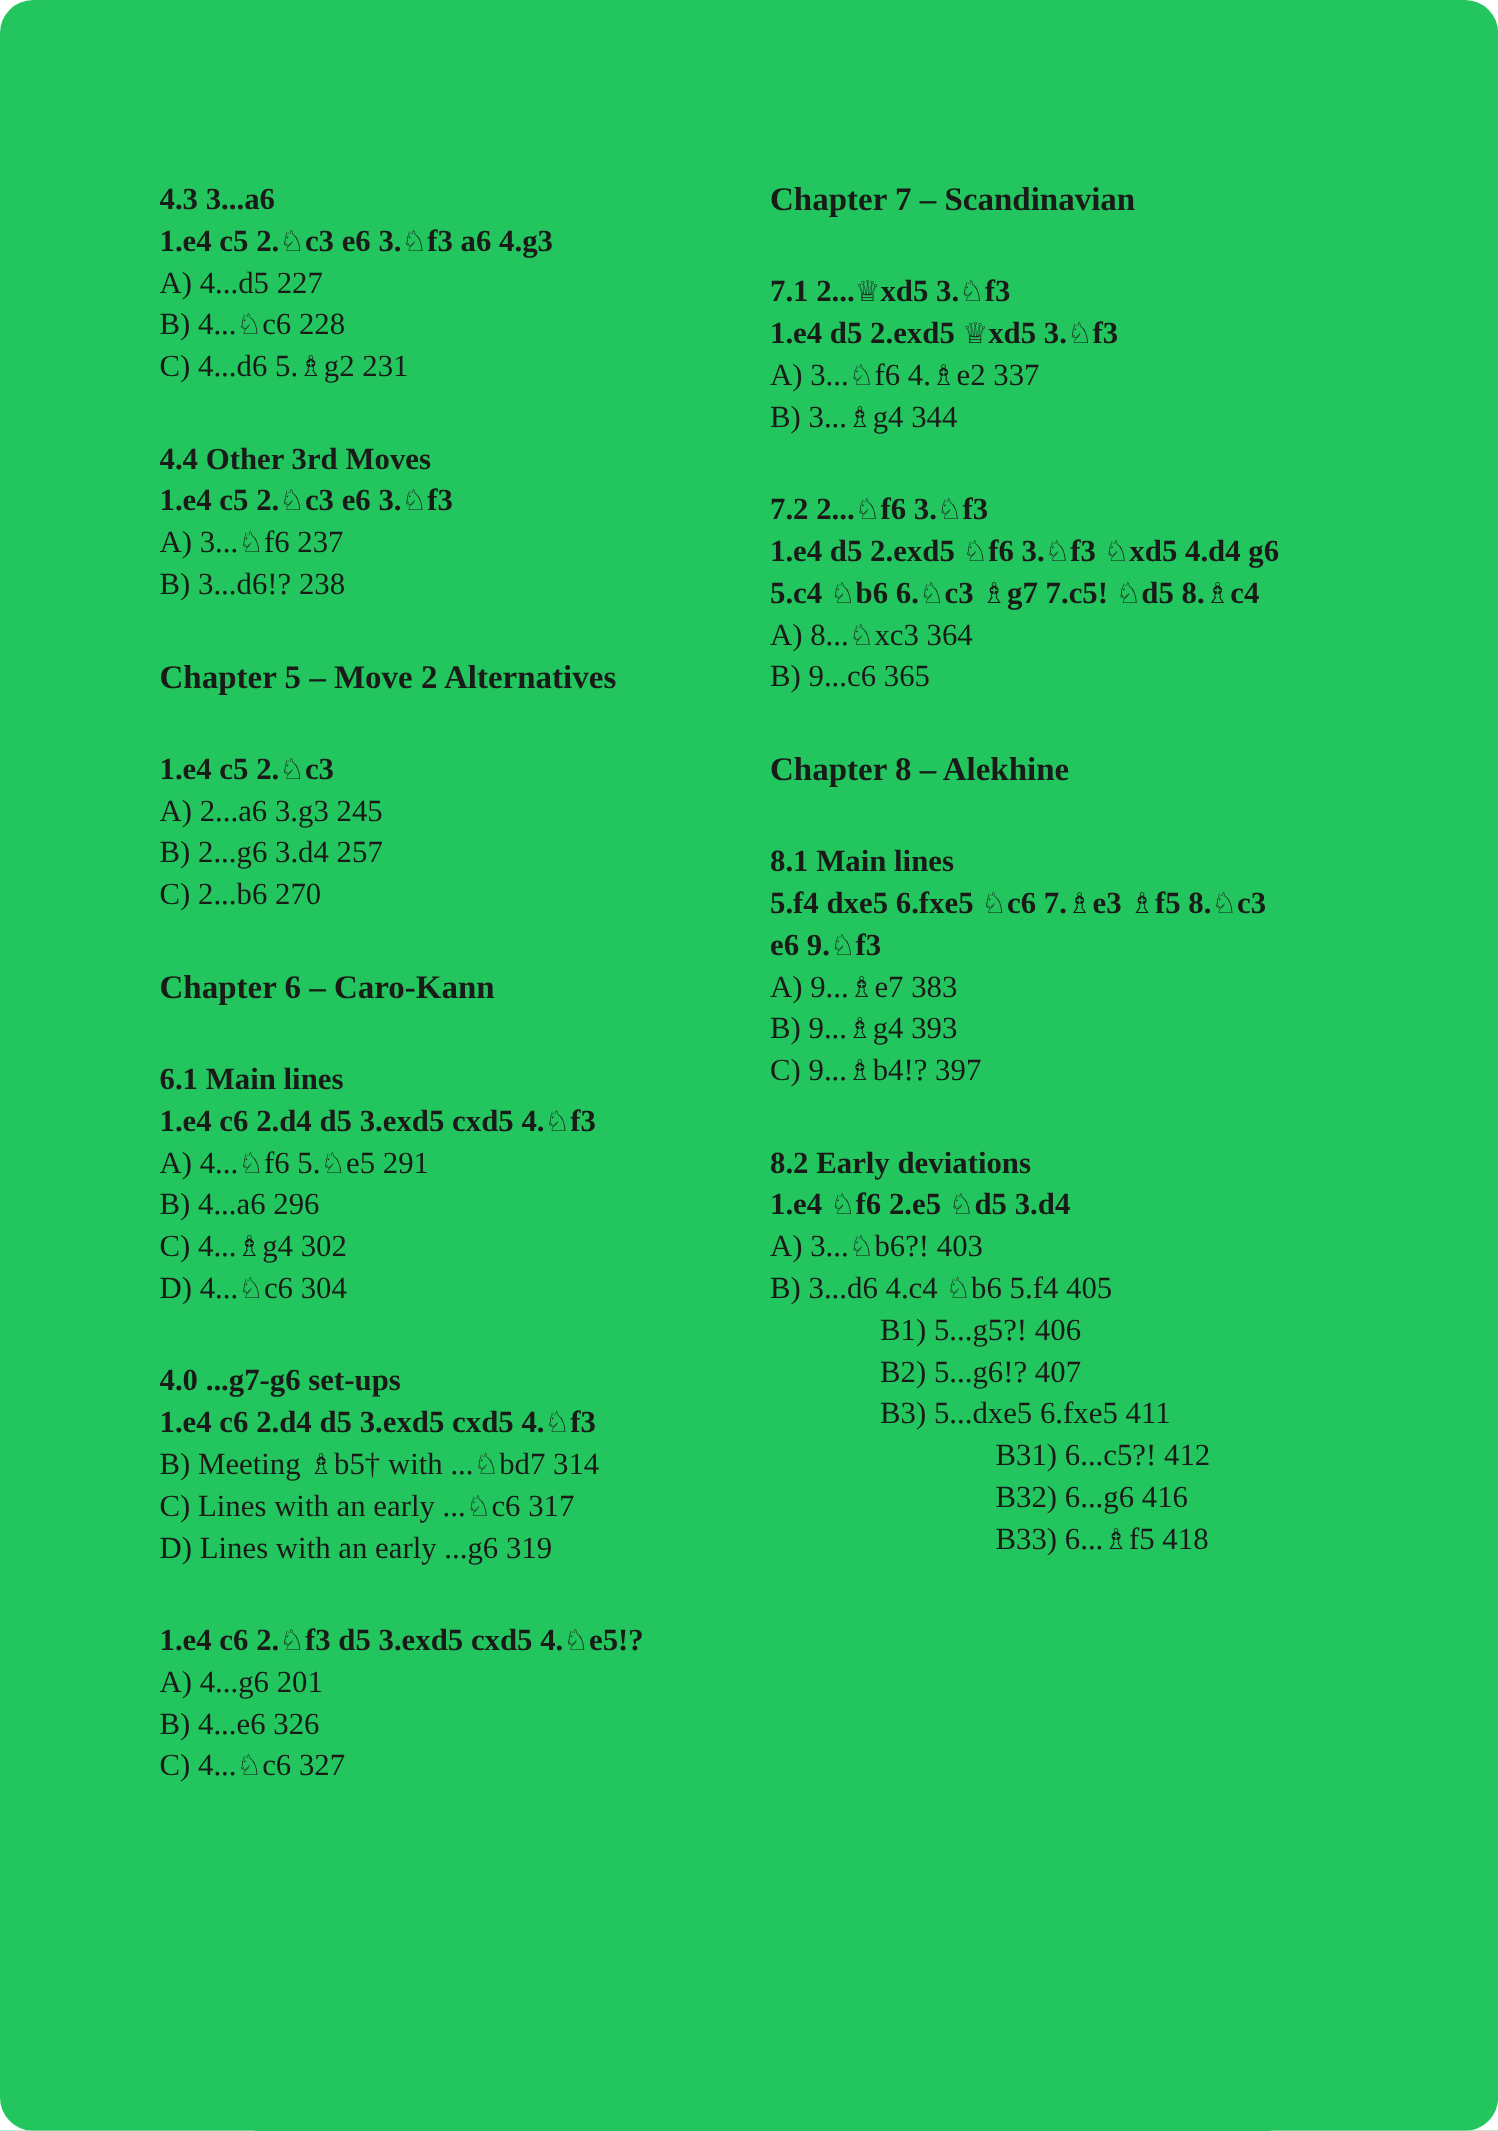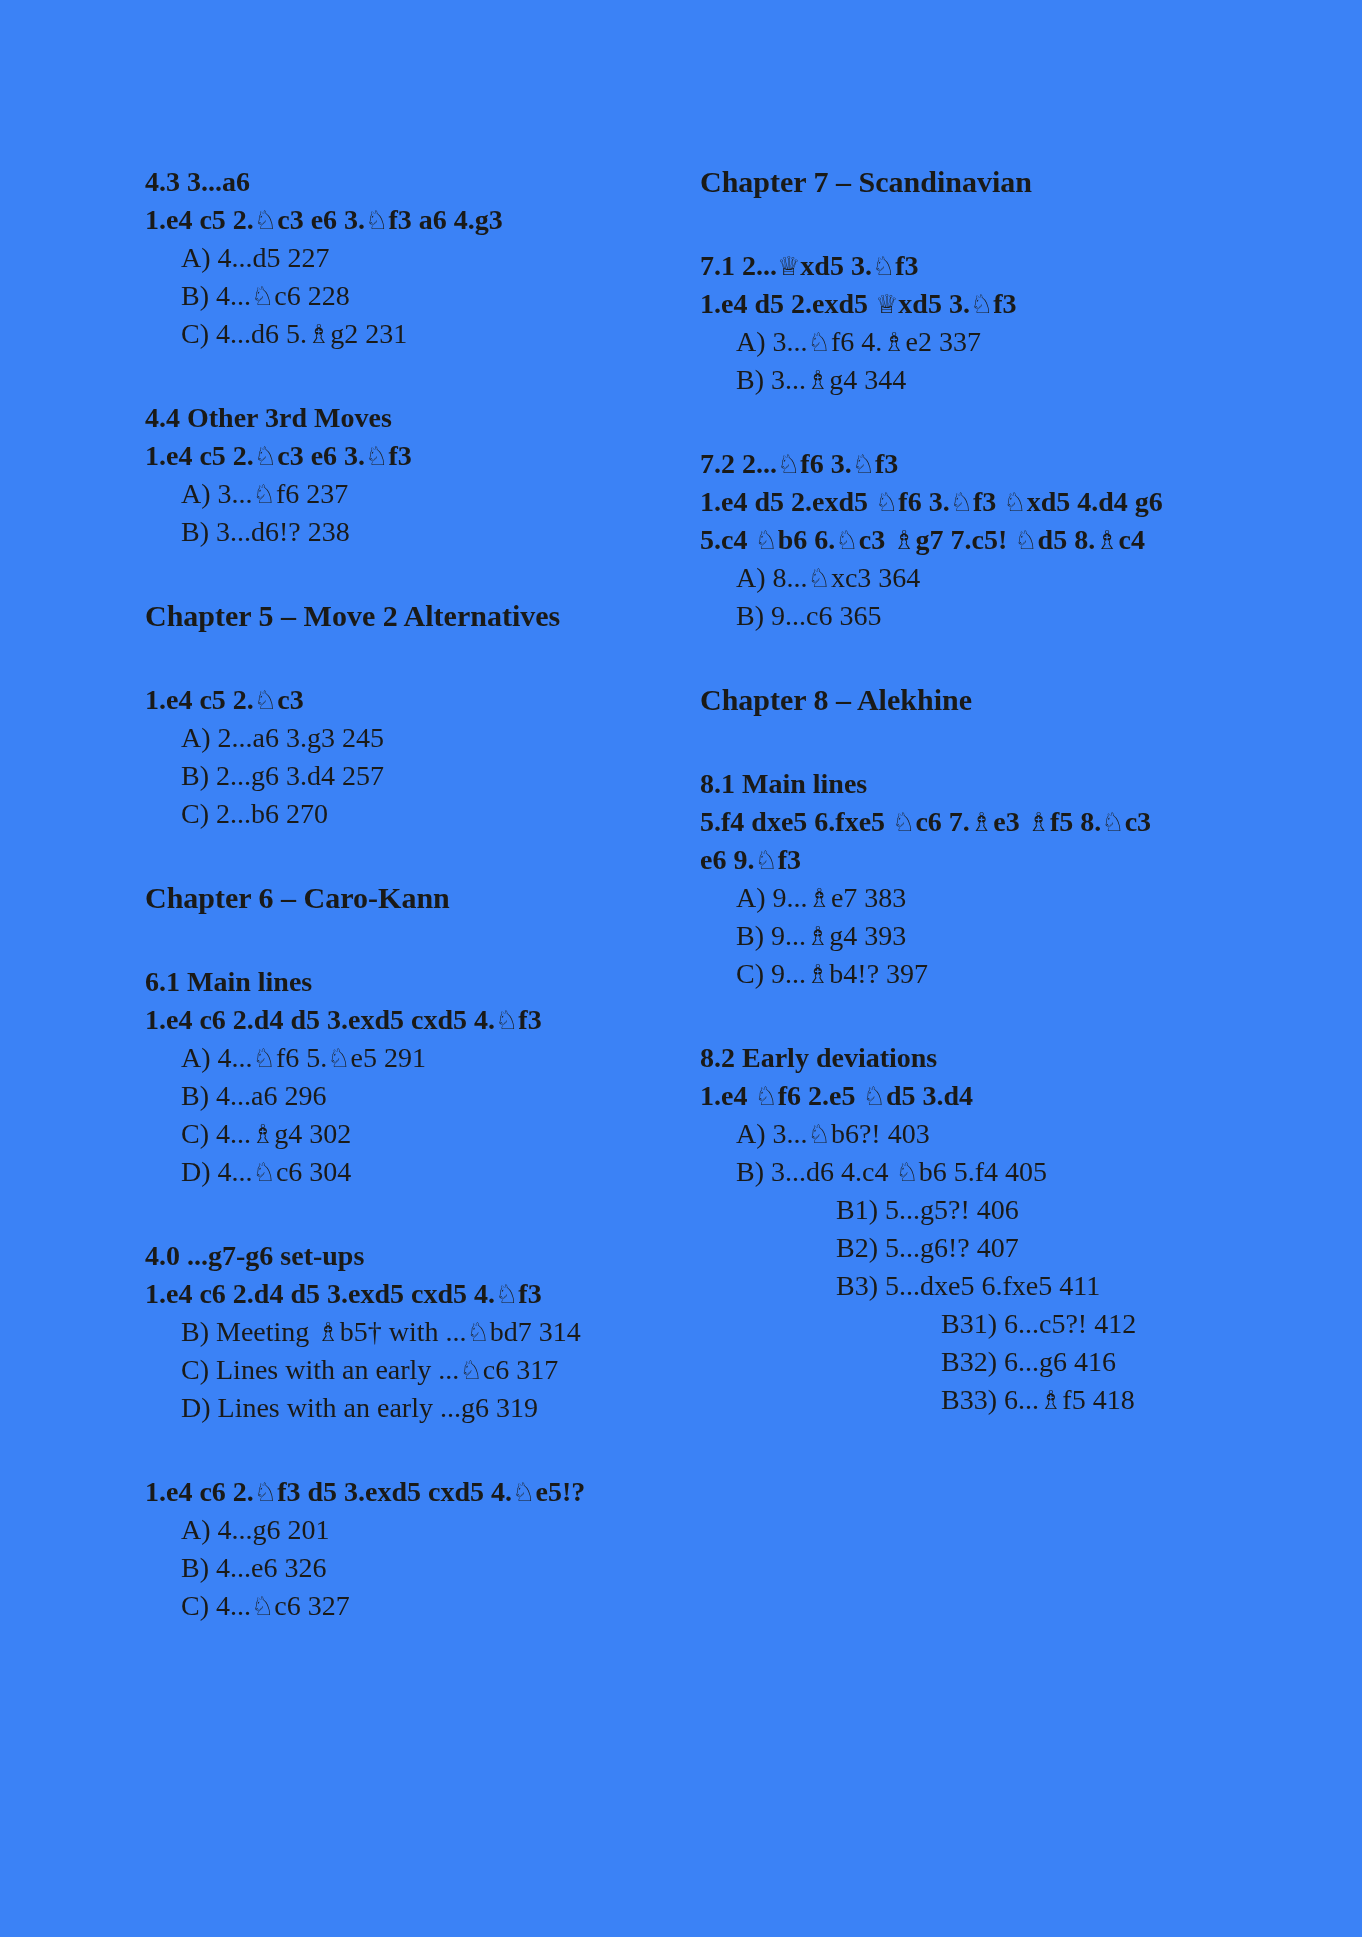--- a/index.html
+++ b/index.html
@@ -6,23 +6,24 @@
   body {
     width: 1362px;
     height: 1937px;
     background: #ffffff;
   }
   .page {
     position: relative;
     width: 1362px;
     height: 1937px;
     overflow: hidden;
-    background: #3b82f6;
+    background: #22c55e;
     color: #1a1a18;
     font-family: "Liberation Serif", "DejaVu Serif", serif;
+    border-radius: 30px;
   }
   .column {
     position: absolute;
     top: 163px;
     font-size: 28px;
     line-height: 38px;
   }
   .column-left  { left: 145px; width: 527px; }
   .column-right { left: 700px; width: 560px; }
 
@@ -34,21 +35,21 @@
     margin-bottom: 46px;
     text-align: left;
     font-weight: bold;
     font-size: 30px;
     white-space: nowrap;
   }
   .section-title, .moves-line {
     font-weight: bold;
     white-space: nowrap;
   }
-  .entry { white-space: nowrap; margin-left: 36px; }
+  .entry { white-space: nowrap; }
   .indent-1 { padding-left: 100px; }
   .indent-2 { padding-left: 205px; }
 
   .piece {
     font-family: "DejaVu Sans", sans-serif;
     font-size: 0.93em;
     line-height: 1;
   }
 </style>
 </head>

